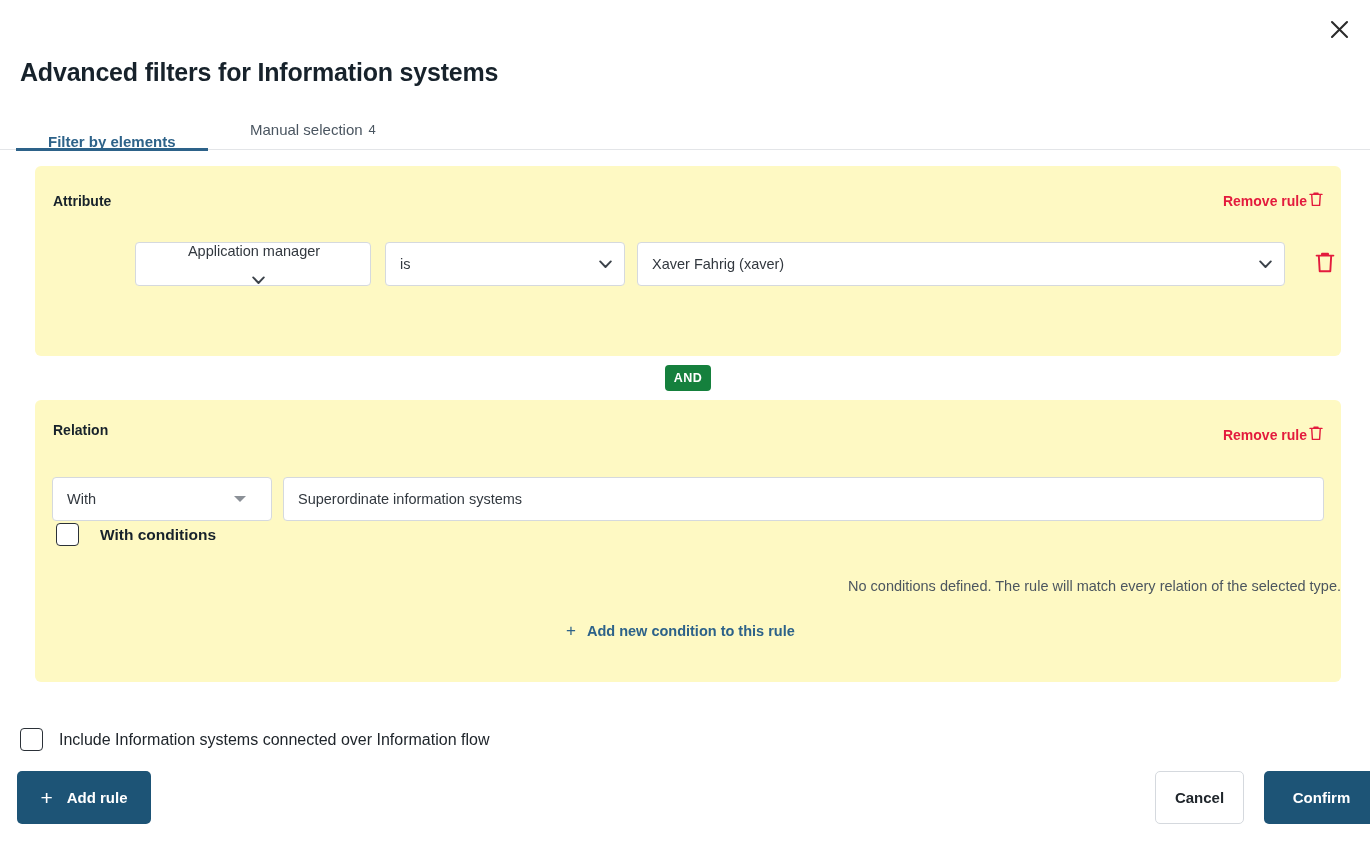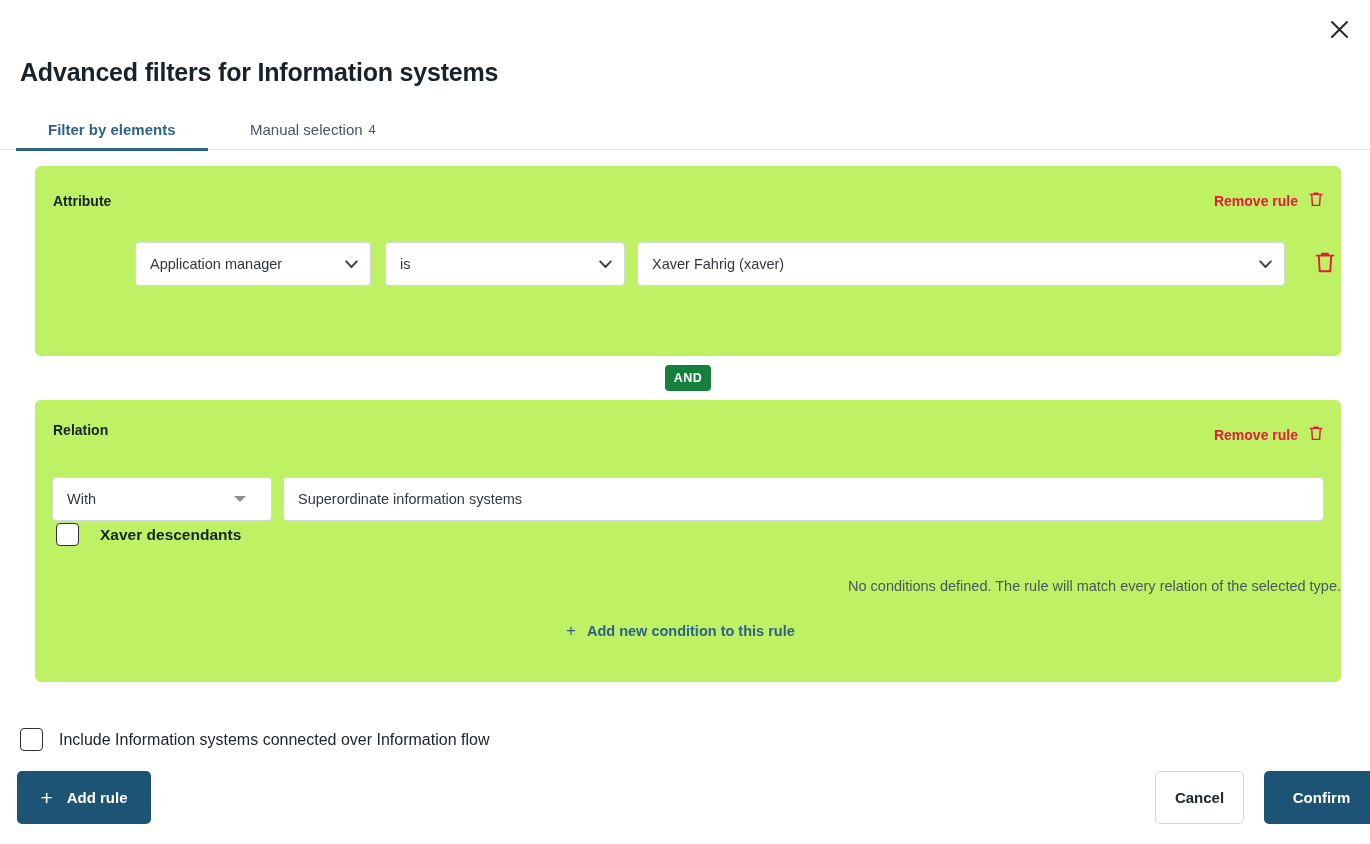--- a/index.html
+++ b/index.html
@@ -32,61 +32,61 @@
   
   .tabbar {
     position: absolute; left: 0; top: 108px; width: 1370px; height: 42px;
     border-bottom: 1px solid #e3e5e8;
   }
   .tab {
     position: absolute; top: 0; height: 42px;
     display: flex; align-items: center;
     font-size: 15px; cursor: pointer; padding: 0 4px;
   }
-  .tab-0 { left: 44px; color: #2d6289; font-weight: bold; }
+  .tab-0 { left: 44px; color: #2d6289; font-weight: bold; align-items: flex-end; }
   .tab-1 { left: 246px; color: #4a5560; font-weight: normal; }
   .tab-0::after {
     content: ""; position: absolute; left: -28px; right: -28px; bottom: -1px;
     height: 3px; background: #2d6289;
   }
   .tab-count { margin-left: 6px; font-size: 13px; color: #4a5560; }
 
   
   .panel {
     position: absolute; left: 35px; width: 1306px;
-    background: #bef264; border-radius: 6px;
+    background: #fef9c3; border-radius: 6px;
   }
   .panel-attribute { top: 166px; height: 190px; }
   .panel-relation  { top: 400px; height: 282px; }
 
   .panel-label {
     position: absolute; left: 18px; top: 27px;
     font-size: 14px; font-weight: bold; color: #17222b;
   }
   .panel-relation .panel-label { top: 22px; }
 
   .remove-rule {
     position: absolute; right: 18px; top: 25px;
-    display: flex; align-items: center; gap: 11px;
+    display: flex; align-items: center; gap: 2px;
     color: #e31b3d; font-size: 14px; font-weight: bold; cursor: pointer; padding-left: 32px;
   }
   .panel-relation .remove-rule { top: 261px; }
   .remove-rule .trash-sm { display: block; }
 
   
   .field {
     position: absolute; height: 44px; background: #ffffff;
     border: 1px solid #d5d9de; border-radius: 4px;
     display: flex; align-items: center;
     font-size: 14.5px; color: #32383f;
     padding: 0 12px 0 14px; cursor: pointer;
   }
   .field .txt { flex: 1; white-space: nowrap; overflow: hidden; text-overflow: ellipsis; }
 
-  .f-attr  { left: 100px; top: 76px; width: 236px; }
+  .f-attr  { left: 100px; top: 76px; width: 236px; flex-direction: column; }
   .f-op    { left: 350px; top: 76px; width: 240px; }
   .f-val   { left: 602px; top: 76px; width: 648px; }
 
   .chev { flex: none; margin-left: 8px; color: #3b424a; }
   .chev svg { display: block; }
 
   .trash-lg {
     position: absolute; left: 1268px; top: 76px;
     width: 44px; height: 44px;
     display: flex; align-items: center; justify-content: center;
@@ -266,21 +266,21 @@
       <span class="txt">With</span>
       <span class="caret-tri"></span>
     </div>
 
     <div class="field f-relname">
       <span class="txt">Superordinate information systems</span>
     </div>
 
     <div class="cb-row cb-desc">
       <span class="cb"></span>
-      <span class="cb-label">Xaver descendants</span>
+      <span class="cb-label">With conditions</span>
     </div>
 
     <div class="no-cond">No conditions defined. The rule will match every relation of the selected type.</div>
 
     <div class="add-link link-cond" style="position:absolute;left:531px;top:222px;">
       <span class="plus">+</span>
       <span>Add new condition to this rule</span>
     </div>
   </div>
 

